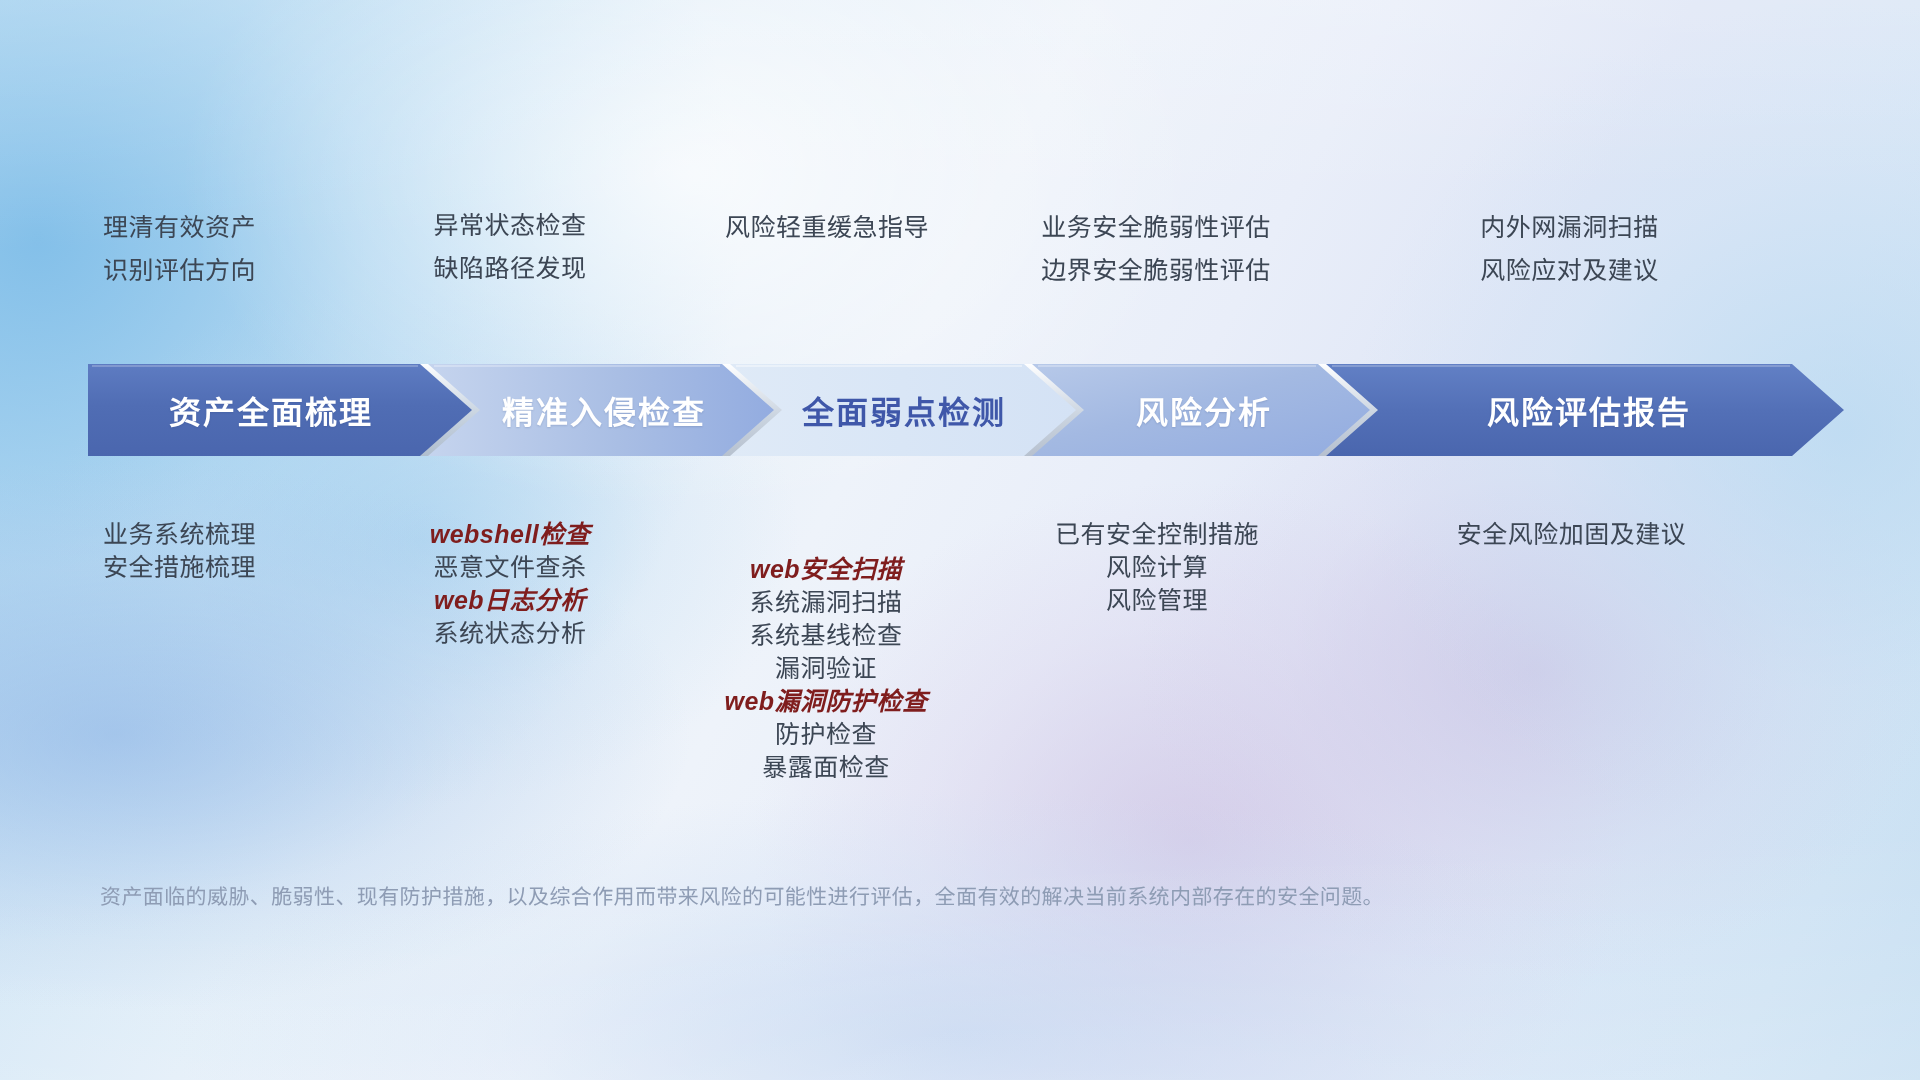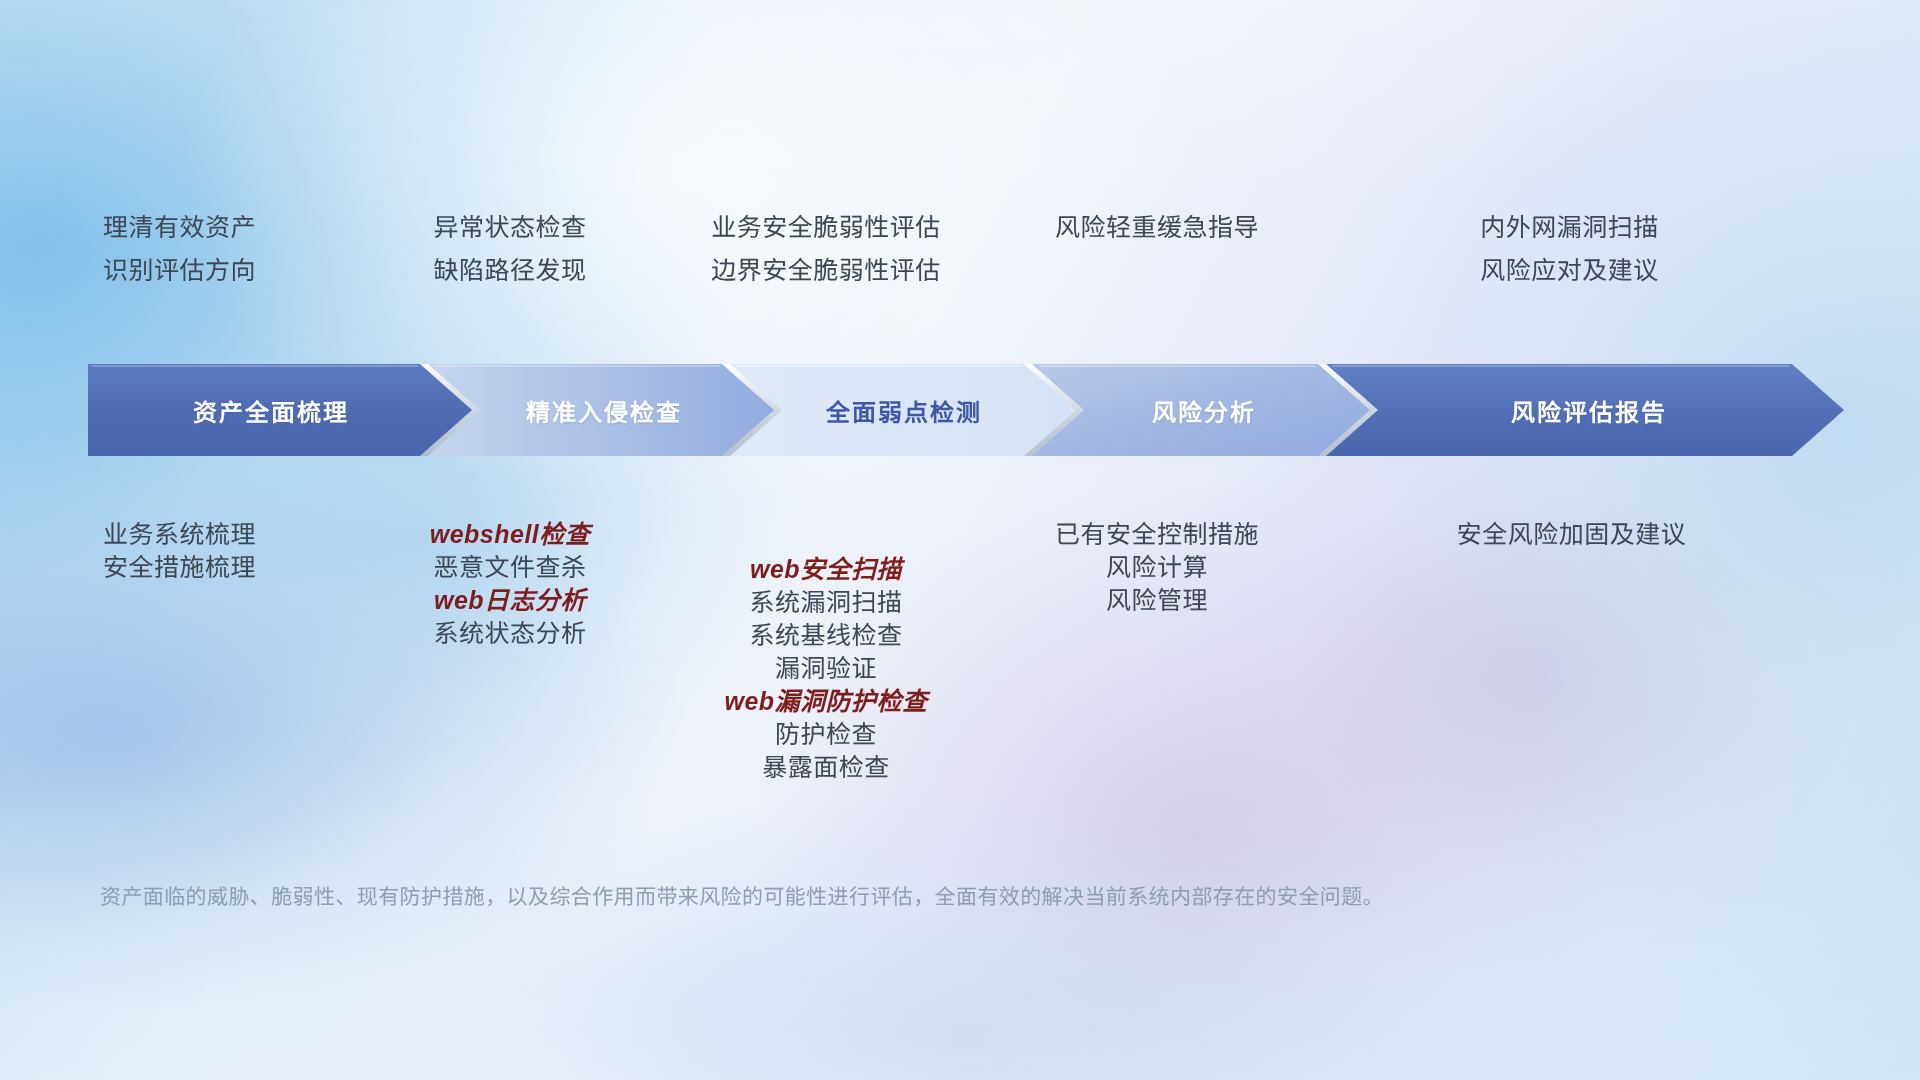--- a/index.html
+++ b/index.html
@@ -81,21 +81,21 @@
   
   #row-top { top: 215px; }
 
   .col-top {
     display: flex;
     flex-direction: column;
     align-items: center;
     gap: 18px;
   }
   .col-top.c1 { padding-left: 4px; }
-  .col-top.c2 { padding-left: 10px; }
+  .col-top.c2 { padding-left: 10px; font-family: Liberation Mono, monospace; }
   .col-top.c3 { padding-left: 12px; }
   .col-top.c4 { padding-left: 14px; }
   .col-top.c5 { padding-right: 96px; }
 
   .lbl {
     font-size: 25px;
     color: #3c4654;
     letter-spacing: 0.5px;
     line-height: 1;
     white-space: nowrap;
@@ -111,21 +111,21 @@
   }
   #band svg { display: block; width: 100%; height: 100%; overflow: visible; }
 
   .seg-label {
     position: absolute;
     top: 0;
     height: 92px;
     display: flex;
     align-items: center;
     justify-content: center;
-    font-size: 24px;
+    font-size: 32px;
     font-weight: bold;
     letter-spacing: 2px;
     white-space: nowrap;
     text-shadow: 0 1px 2px rgba(40,60,110,0.18);
   }
   .seg-label.light { color: #ffffff; }
   .seg-label.dark  { color: #3f57a9; text-shadow: none; }
 
   
   #row-bottom { top: 522px; }
@@ -187,27 +187,27 @@
       <div class="col-top c1">
         <div class="lbl">理清有效资产</div>
         <div class="lbl">识别评估方向</div>
       </div>
 
       <div class="col-top c2">
         <div class="lbl">异常状态检查</div>
         <div class="lbl">缺陷路径发现</div>
       </div>
 
+      <div class="col-top c4">
+        <div class="lbl">风险轻重缓急指导</div>
+      </div>
+
       <div class="col-top c3">
         <div class="lbl">业务安全脆弱性评估</div>
         <div class="lbl">边界安全脆弱性评估</div>
-      </div>
-
-      <div class="col-top c4">
-        <div class="lbl">风险轻重缓急指导</div>
       </div>
 
       <div class="col-top c5">
         <div class="lbl">内外网漏洞扫描</div>
         <div class="lbl">风险应对及建议</div>
       </div>
 
     </div>
 
     <div id="band">

